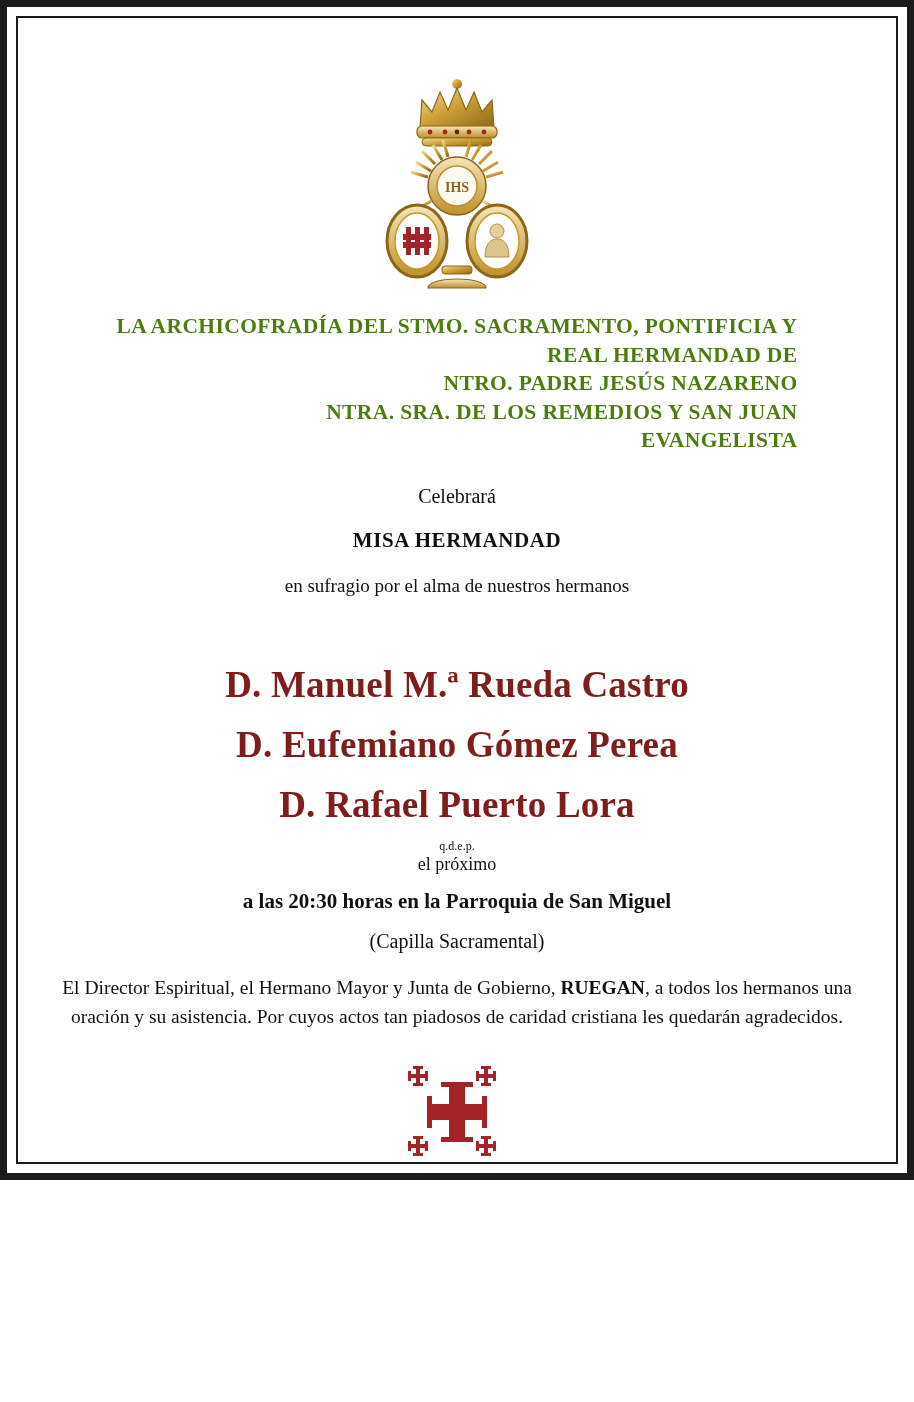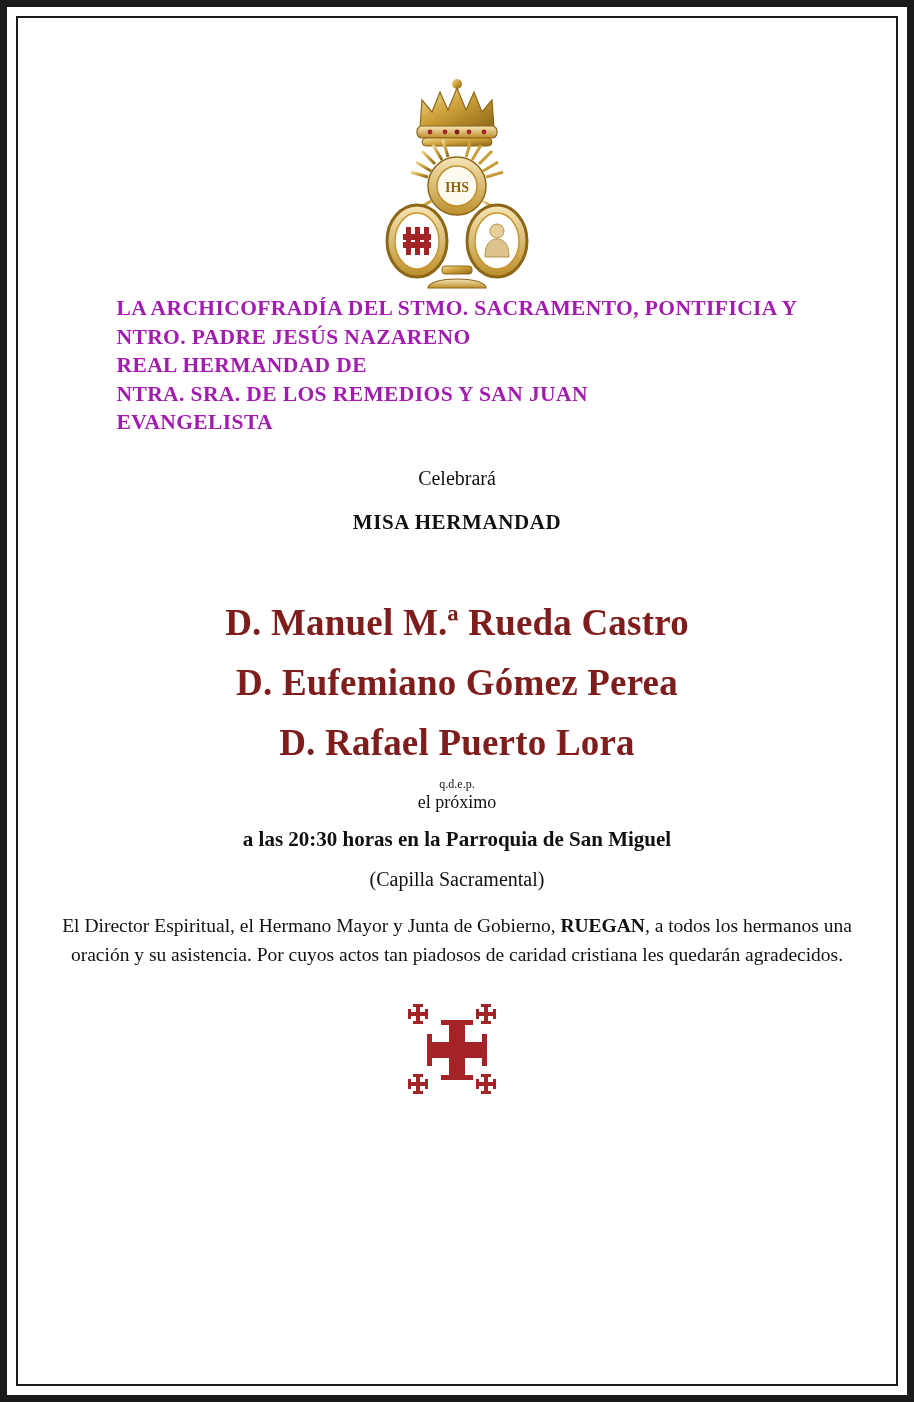--- a/index.html
+++ b/index.html
@@ -12,21 +12,21 @@
     height: 1402px;
     font-family: "Liberation Serif", serif;
     color: #111111;
     overflow: hidden;
   }
 
   
   .card {
     position: relative;
     width: 914px;
-    height: 1402px;
+    height: 1180px;
     box-sizing: border-box;
     background: #1b1b1b;
     padding: 7px;
   }
   .card-inner-white {
     box-sizing: border-box;
     width: 100%;
     height: 100%;
     background: #ffffff;
     padding: 9px;
@@ -45,26 +45,27 @@
 
   
   .emblem {
     margin-top: 48px;
     width: 190px;
     height: 228px;
     display: block;
   }
 
   .org-title {
-    text-align: left;
+    margin-top: 18px;
+    text-align: right;
     font-weight: bold;
     font-size: 21.5px;
     line-height: 1.33;
     letter-spacing: 0.4px;
-    color: #a21caf;
+    color: #4d7c0f;
   }
   .org-title .line {
     display: block;
     white-space: nowrap;
   }
 
   .celebrara {
     margin-top: 30px;
     font-size: 20px;
     text-align: center;
@@ -216,30 +217,31 @@
         </g>
 
         <g>
           <rect x="80" y="200" width="30" height="8" rx="3" fill="url(#gold)" stroke="#8d6617" stroke-width="1"></rect>
           <path d="M66 222 C66 210, 124 210, 124 222 Z" fill="url(#goldsoft)" stroke="#8d6617" stroke-width="1.2"></path>
         </g>
       </svg>
 
       <div class="org-title">
         <span class="line">LA ARCHICOFRADÍA DEL STMO. SACRAMENTO, PONTIFICIA Y</span>
+        <span class="line">REAL HERMANDAD DE</span>
         <span class="line">NTRO. PADRE JESÚS NAZARENO</span>
-        <span class="line">REAL HERMANDAD DE</span>
         <span class="line">NTRA. SRA. DE LOS REMEDIOS Y SAN JUAN</span>
         <span class="line">EVANGELISTA</span>
       </div>
 
       <div class="celebrara">Celebrará</div>
 
       <div class="mass-title">MISA HERMANDAD</div>
 
+      <div class="suffrage">en sufragio por el alma de nuestros hermanos</div>
 
       <div class="names">
         <div class="name">D. Manuel M.ª Rueda Castro</div>
         <div class="name">D. Eufemiano Gómez Perea</div>
         <div class="name">D. Rafael Puerto Lora</div>
       </div>
 
       <div class="qdep">q.d.e.p.</div>
       <div class="next">el próximo</div>
       <div class="time-line">a las 20:30 horas en la Parroquia de San Miguel</div>

